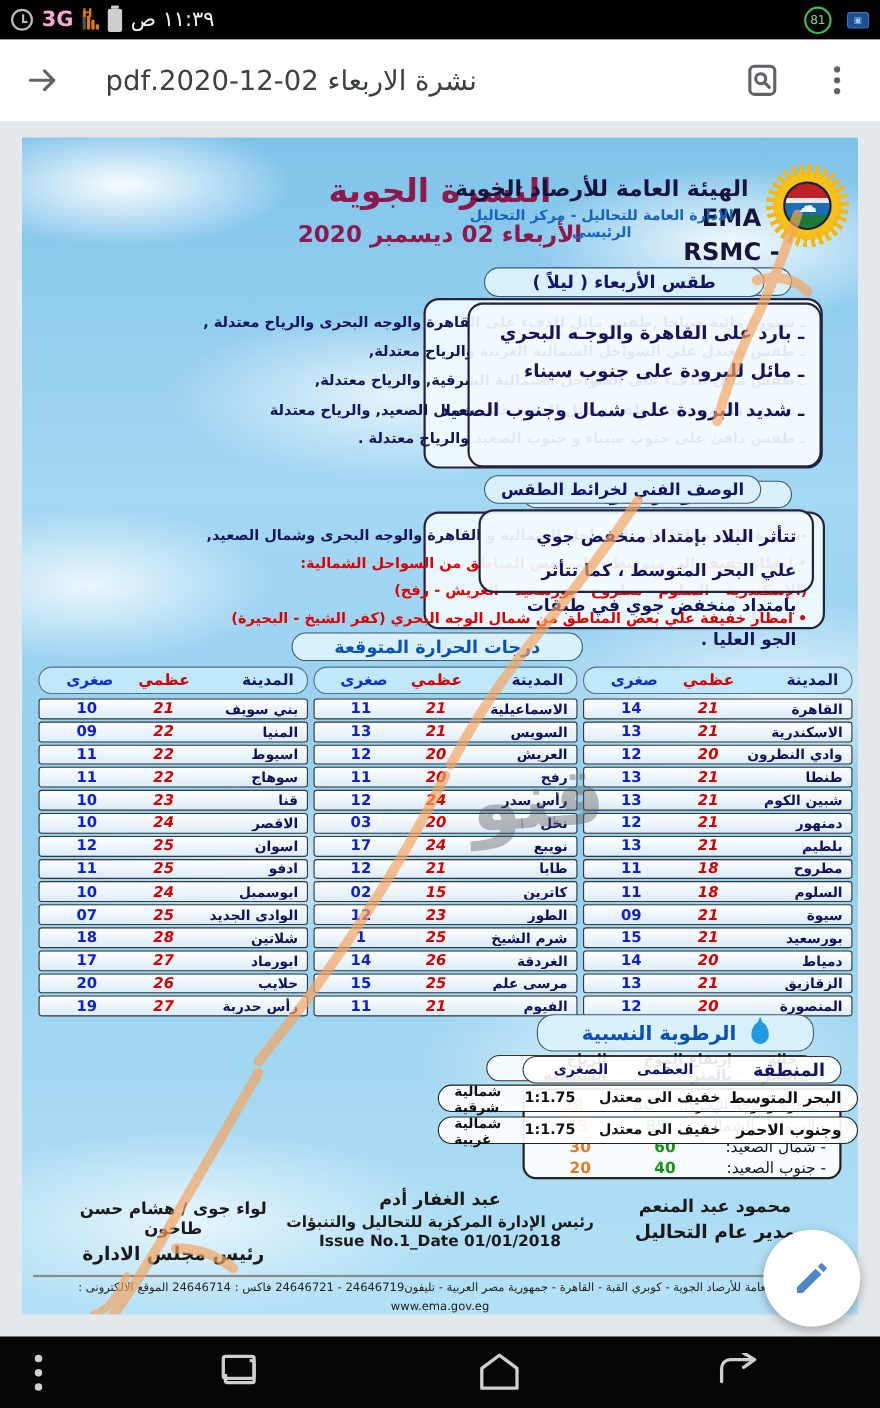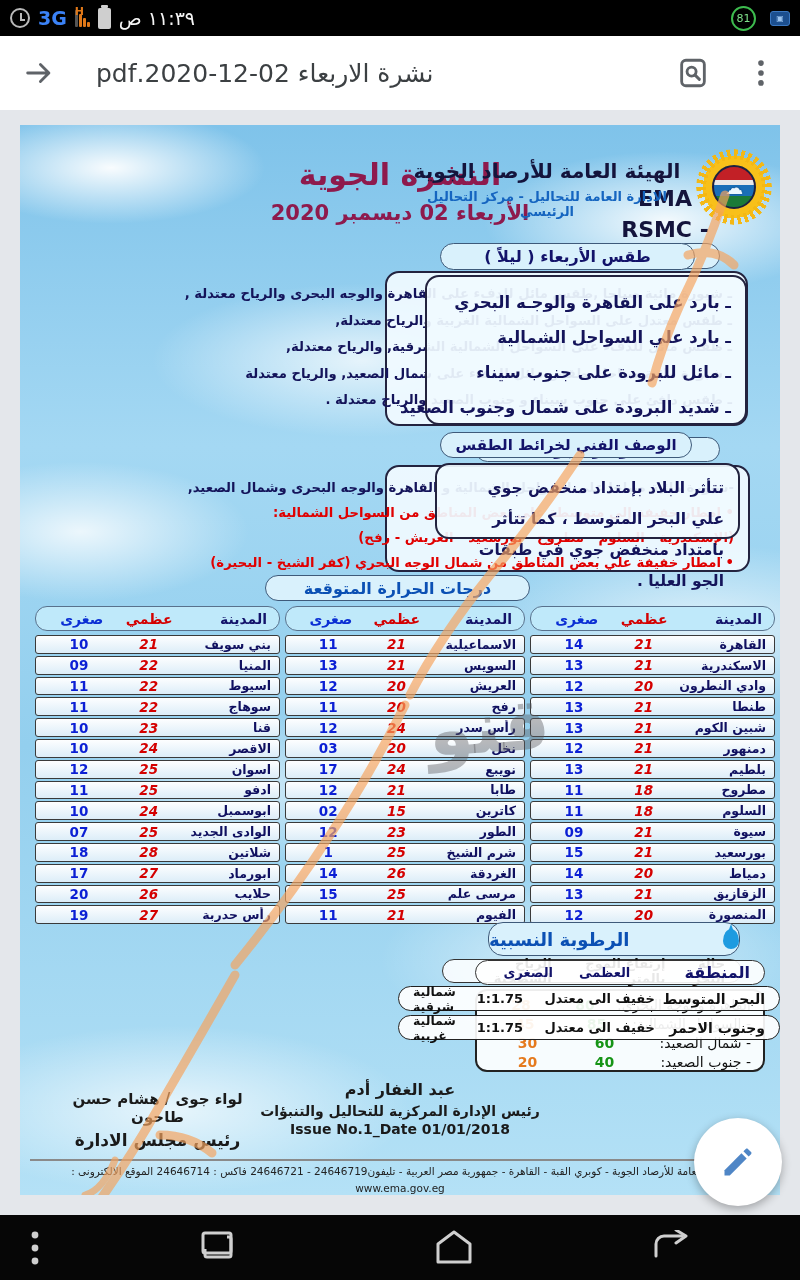--- a/index.html
+++ b/index.html
@@ -8,21 +8,21 @@
 
   
   .status-bar{position:absolute;top:0;left:0;width:800px;height:36px;background:#000;display:flex;align-items:center;padding:0 10px;color:#fff;}
   .sb-left{display:flex;align-items:center;gap:8px;direction:rtl;}
   .sb-time{font-size:19px;color:#f5f5f5;letter-spacing:1px;}
   .sb-batt{width:13px;height:21px;background:#cfcfcf;border-radius:2px;position:relative;}
   .sb-batt:before{content:"";position:absolute;top:-3px;left:3px;width:7px;height:3px;background:#cfcfcf;border-radius:1px;}
   .sb-sig{display:flex;align-items:flex-end;gap:1px;height:18px;position:relative;padding-top:2px;}
   .sb-sig .h{color:#e07818;font-size:11px;font-weight:bold;position:absolute;top:-4px;left:0;}
   .sb-sig i{display:block;width:3px;background:#e07818;border-radius:1px;}
-  .sb-3g{color:#3b82f6;font-size:19px;font-weight:bold;}
+  .sb-3g{color:#f9a8d4;font-size:19px;font-weight:bold;}
   .sb-clock{width:20px;height:20px;border:2px solid #b9b9b9;border-radius:50%;position:relative;}
   .sb-clock:before{content:"";position:absolute;left:8px;top:3px;width:2px;height:7px;background:#b9b9b9;}
   .sb-clock:after{content:"";position:absolute;left:8px;top:9px;width:5px;height:2px;background:#b9b9b9;}
   .sb-right{margin-left:auto;display:flex;align-items:center;gap:14px;}
   .sb-batt-pct{width:25px;height:25px;border:2px solid #3dbb4e;border-radius:50%;color:#7fe08a;font-size:11px;display:flex;align-items:center;justify-content:center;}
   .sb-blue-app{width:20px;height:15px;background:#1c4f8f;border-radius:3px;border:1px solid #3a77c0;display:flex;align-items:center;justify-content:center;}
   .sb-blue-app span{font-size:8px;color:#9cc4ef;}
 
   
   .toolbar{position:absolute;top:36px;left:0;width:800px;height:74px;background:#fff;display:flex;align-items:center;padding:0 22px;}
@@ -92,21 +92,21 @@
   
   .marine-title{font-size:17px;font-weight:bold;color:#0b50b4;text-align:center;}
   .m-head{position:absolute;height:24px;border:1.4px solid #333;border-radius:12px;background:rgba(255,255,255,.85);display:flex;align-items:center;justify-content:space-between;padding:0 16px;font-weight:bold;font-size:13px;color:#111;}
   .m-row{position:absolute;height:25px;border:1.6px solid #222;border-radius:13px;background:rgba(255,255,255,.92);display:flex;align-items:center;padding:0 14px;font-size:13px;color:#111;}
   .m-row .sea{font-weight:bold;font-size:14px;width:110px;}
   .m-row .state{width:120px;font-weight:bold;}
   .m-row .wave{width:70px;direction:ltr;text-align:center;font-weight:bold;}
   .m-row .wind{flex:1;text-align:left;font-weight:bold;font-size:12.5px;}
 
   
-  .hum-title{display:flex;align-items:center;justify-content:space-between;gap:14px;font-size:18px;}
+  .hum-title{display:flex;align-items:center;justify-content:center;gap:14px;font-size:18px;}
   .drop{width:16px;height:20px;background:#1e9be0;border-radius:50% 50% 50% 50%/60% 60% 40% 40%;position:relative;}
   .drop:before{content:"";position:absolute;top:-5px;left:5px;border-left:3px solid transparent;border-right:3px solid transparent;border-bottom:8px solid #1e9be0;}
   .h-head{position:absolute;height:25px;background:rgba(255,255,255,.9);border:1.5px solid #333;border-radius:13px;display:flex;align-items:center;padding:0 14px;font-weight:bold;}
   .h-head .r{flex:1.4;font-size:16px;color:#13136a;}
   .h-head .a{flex:1;text-align:center;font-size:13px;color:#13136a;}
   .h-panel{position:absolute;border:2px solid #222;border-radius:12px;background:rgba(255,255,255,.9);padding:4px 12px;}
   .h-row{display:flex;align-items:center;height:19px;}
   .h-row .r{flex:1.4;font-size:14px;color:#111;white-space:nowrap;}
   .h-row .a{flex:1;text-align:center;font-size:14px;font-weight:bold;color:#169416;}
   .h-row .b{flex:1;text-align:center;font-size:14px;font-weight:bold;color:#e57a1e;}
@@ -194,21 +194,20 @@
         <div class="ln">ـ شبورة مائية صباحا ,طقس مائل للدفء على القاهرة والوجه البحرى والرياح معتدلة ,</div>
         <div class="ln">ـ طقس معتدل على السواحل الشمالية الغربية والرياح معتدلة,</div>
         <div class="ln">ـ طقس مائل للدفء على السواحل الشمالية الشرقية, والرياح معتدلة,</div>
         <div class="ln">ـ شبورة مائية صباحا , طقس مائل للدفء على شمال الصعيد, والرياح معتدلة</div>
         <div class="ln">ـ طقس دافئ على جنوب سيناء و جنوب الصعيد والرياح معتدلة .</div>
       </div>
 
     <div class="pill" style="left:420px;top:118px;width:255px;height:27px;font-size:16px;">طقس الأربعاء  ( ليلاً )</div>
     <div class="panel night-panel" style="left:405px;top:150px;width:322px;height:150px;">
         <div class="ln">ـ بارد على القاهرة والوجـه البحري</div>
-        <div class="ln">ـ بارد  علي السواحل الشمالية</div>
         <div class="ln">ـ مائل للبرودة  على جنوب سيناء</div>
         <div class="ln">ـ شديد البرودة على شمال وجنوب الصعيد</div>
       </div>
 
     <div class="pill" style="right:60px;top:312px;width:245px;height:25px;font-size:16px;">الظواهر الجوية</div>
     <div class="panel phen-panel" style="right:30px;top:340px;width:365px;height:107px;">
         <div class="ln navy">-شبورة مائية صباحا على السواحل الشمالية و القاهرة والوجه البحرى وشمال الصعيد,</div>
         <div class="ln red">• امطار خفيفة إلى متوسطة علي بعض المناطق من السواحل الشمالية:</div>
         <div class="ln red">(الإسكندرية - السلوم - مطروح - بورسعيد - العريش - رفح)</div>
         <div class="ln red">• امطار خفيفة علي بعض المناطق من شمال الوجه البحري  (كفر الشيخ - البحيرة)</div>
@@ -486,20 +485,24 @@
           <span class="a">60</span>
           <span class="b">30</span>
         </div>
         <div class="h-row">
           <span class="r">- جنوب الصعيد:</span>
           <span class="a">40</span>
           <span class="b">20</span>
         </div>
       </div>
 
+    <div class="sig" style="right:30px;top:962px;width:200px;">
+      <div class="s1">محمود عبد المنعم</div>
+      <div class="s2" style="font-size:17px;">مدير عام التحاليل</div>
+    </div>
     <div class="sig" style="right:240px;top:955px;width:280px;">
       <div class="s1">عبد الغفار أدم</div>
       <div class="s2">رئيس الإدارة المركزية للتحاليل والتنبؤات</div>
       <div class="s3">Issue No.1_Date 01/01/2018</div>
     </div>
     <div class="sig" style="left:30px;top:965px;width:215px;">
       <div class="s1" style="font-size:15px;">لواء جوى / هشام حسن طاحون</div>
       <div class="s2" style="font-size:17px;">رئيس مجلس الادارة</div>
     </div>
 

